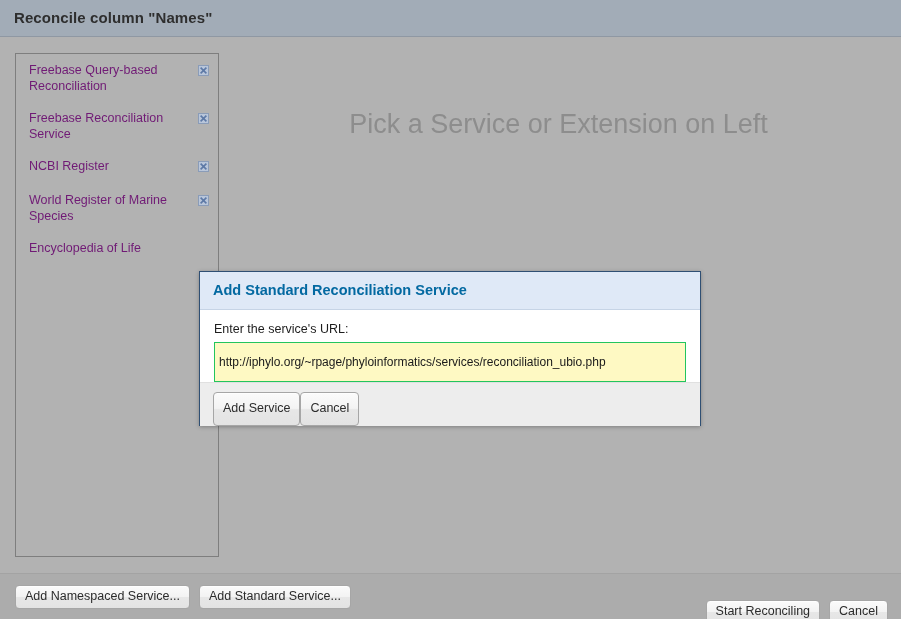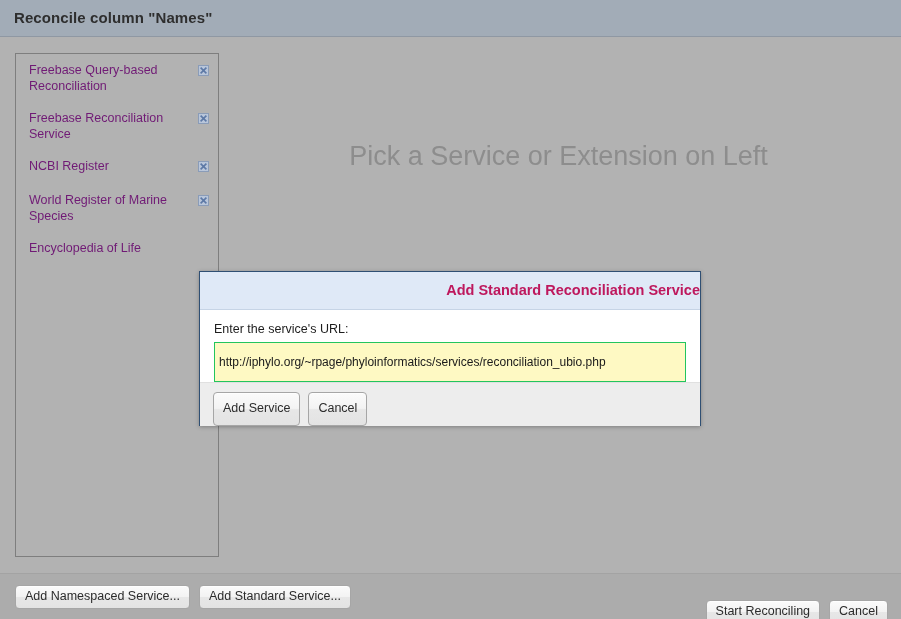--- a/index.html
+++ b/index.html
@@ -104,21 +104,20 @@
   }
   .placeholder-text {
     position: absolute;
     left: 0;
     right: 0;
     top: 56px;
     text-align: center;
     font-size: 27px;
     color: #8d8d8d;
     white-space: nowrap;
-    margin-top: 32px;
   }
 
   
   .footer {
     position: absolute;
     left: 0;
     top: 573px;
     width: 901px;
     height: 46px;
     background: #acacac;
@@ -171,23 +170,22 @@
     height: 38px;
     background: #dfe9f7;
     border-bottom: 1px solid #c6d4e6;
     box-sizing: border-box;
   }
   .modal-title {
     display: block;
     padding: 10px 0 0 13px;
     font-size: 14.5px;
     font-weight: bold;
-    color: #be185d;
+    color: #0369a1;
     white-space: nowrap;
-    text-align: right;
   }
   .modal-body {
     background: #ffffff;
     height: 73px;
     box-sizing: border-box;
     padding: 12px 14px 0 14px;
     border-bottom: 1px solid #e0e0e0;
   }
   .field-label {
     display: block;
@@ -205,21 +203,20 @@
     border: 1px solid #22c55e;
     background: #fef9c3;
     outline: none;
   }
   .modal-footer {
     background: #ededed;
     height: 43px;
     box-sizing: border-box;
     padding: 9px 0 0 13px;
     display: flex;
-    gap: 8px;
   }
 </style>
 </head>
 <body>
 
 <div class="dialog-root">
 
   <div class="header">
     <span class="header-title">Reconcile column "Names"</span>
   </div>

